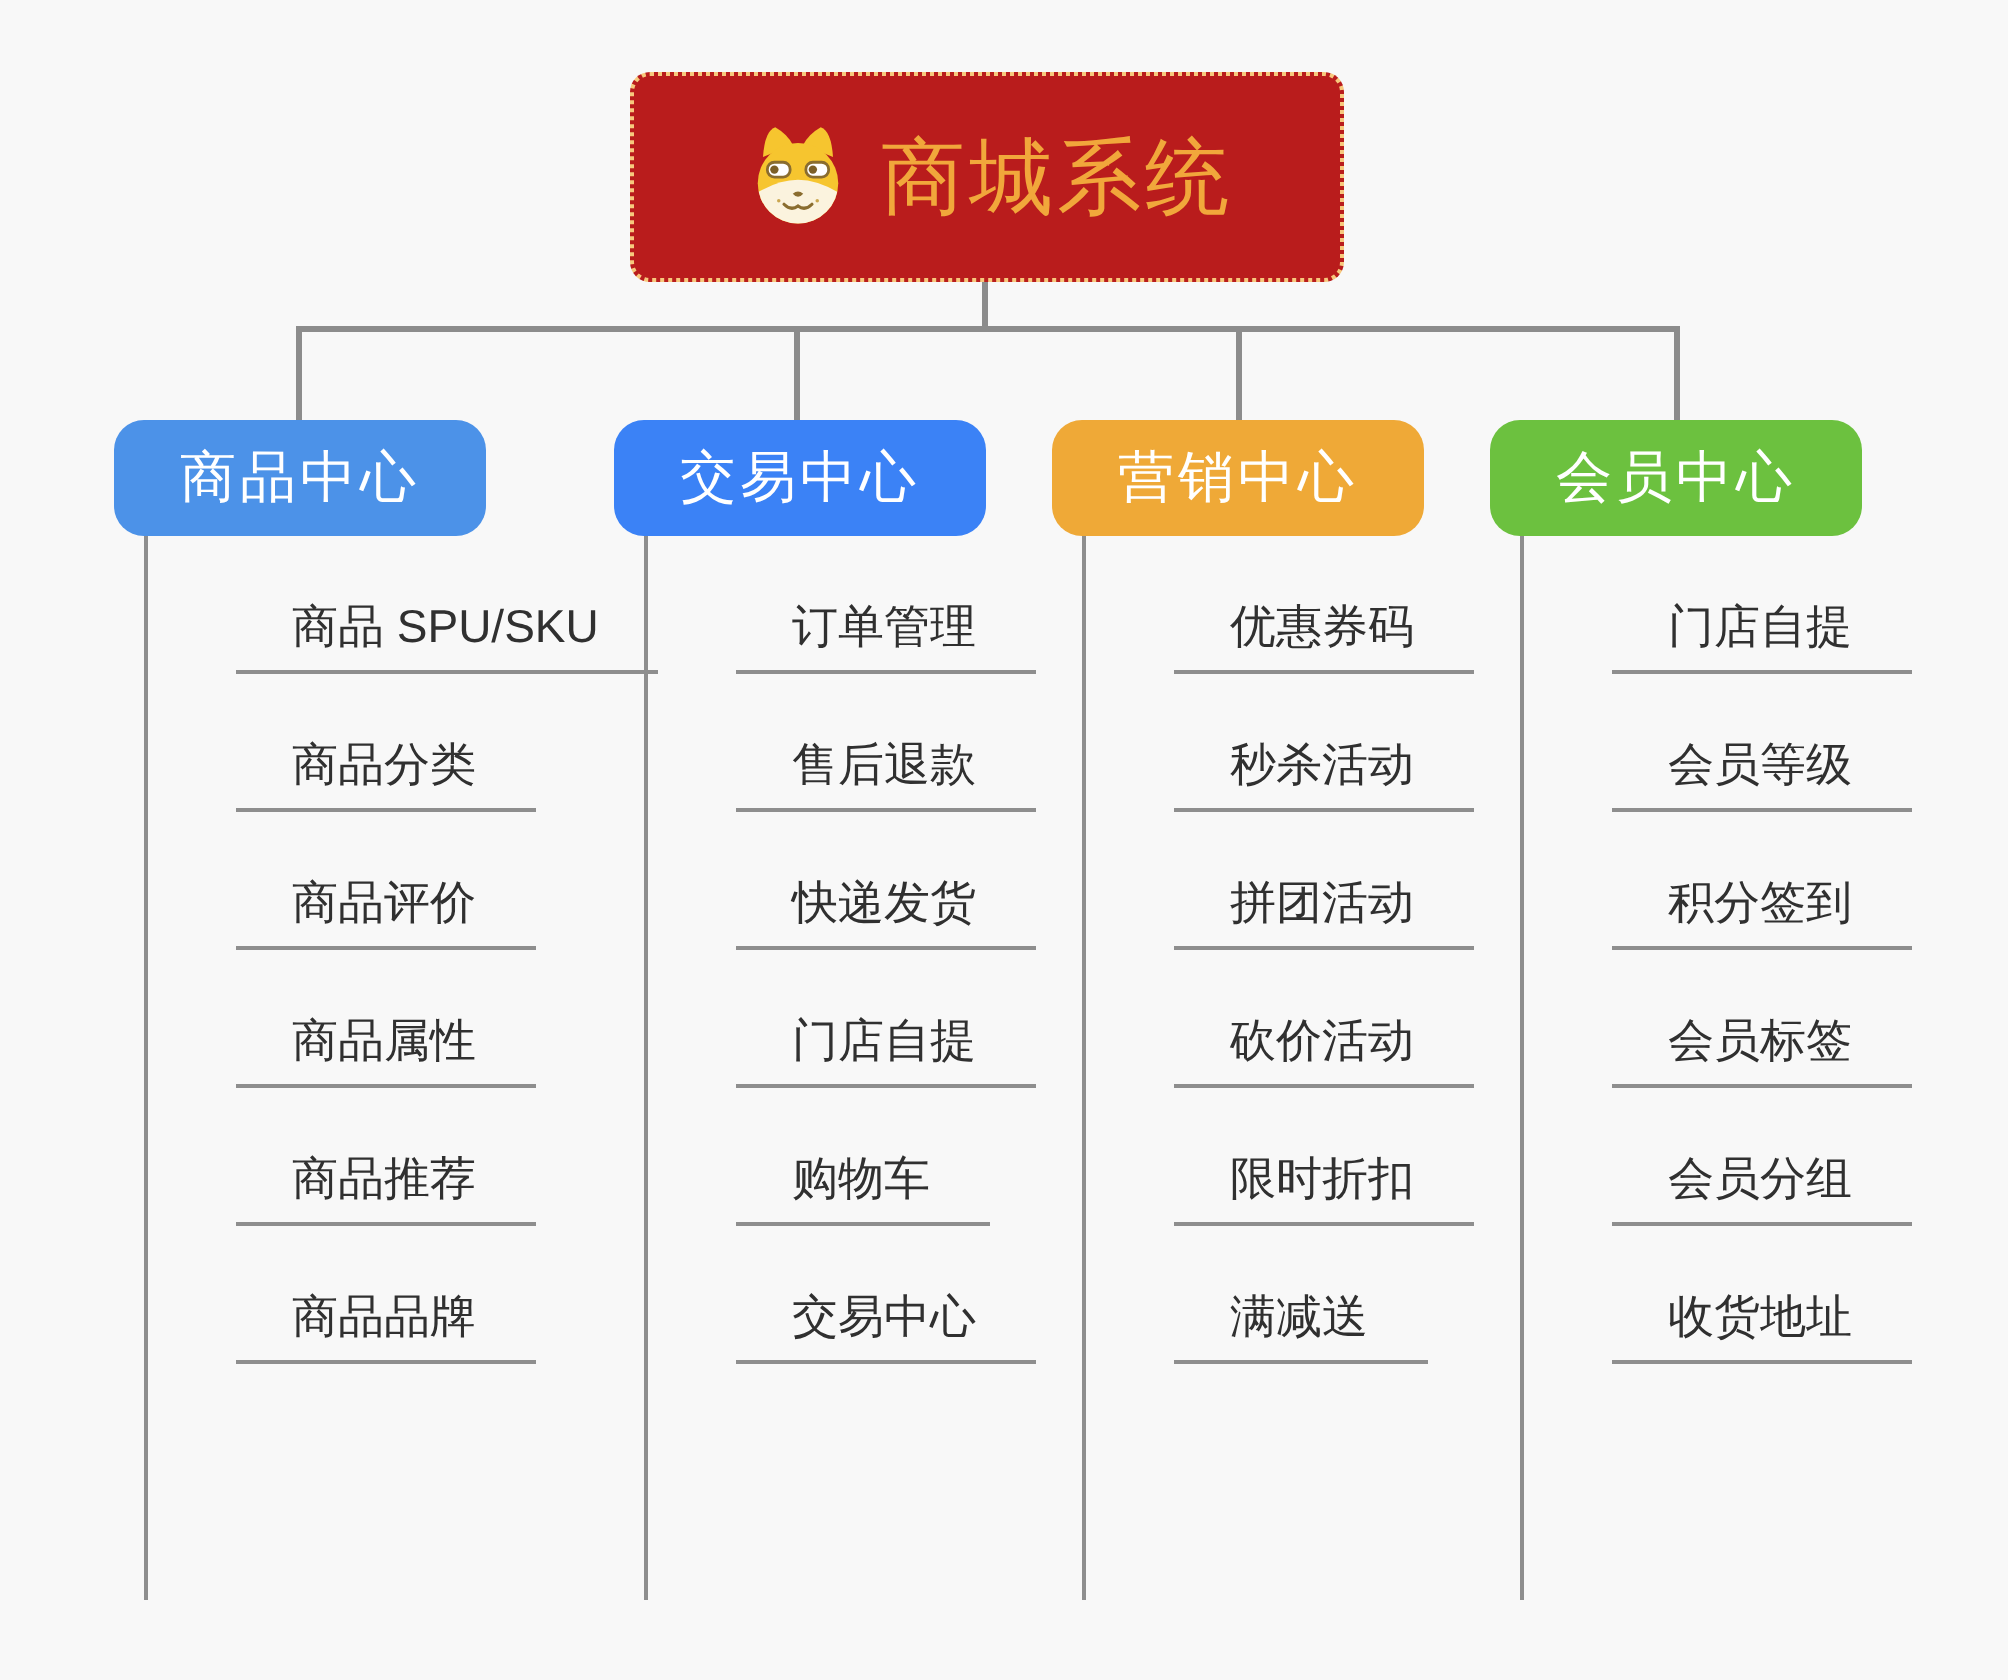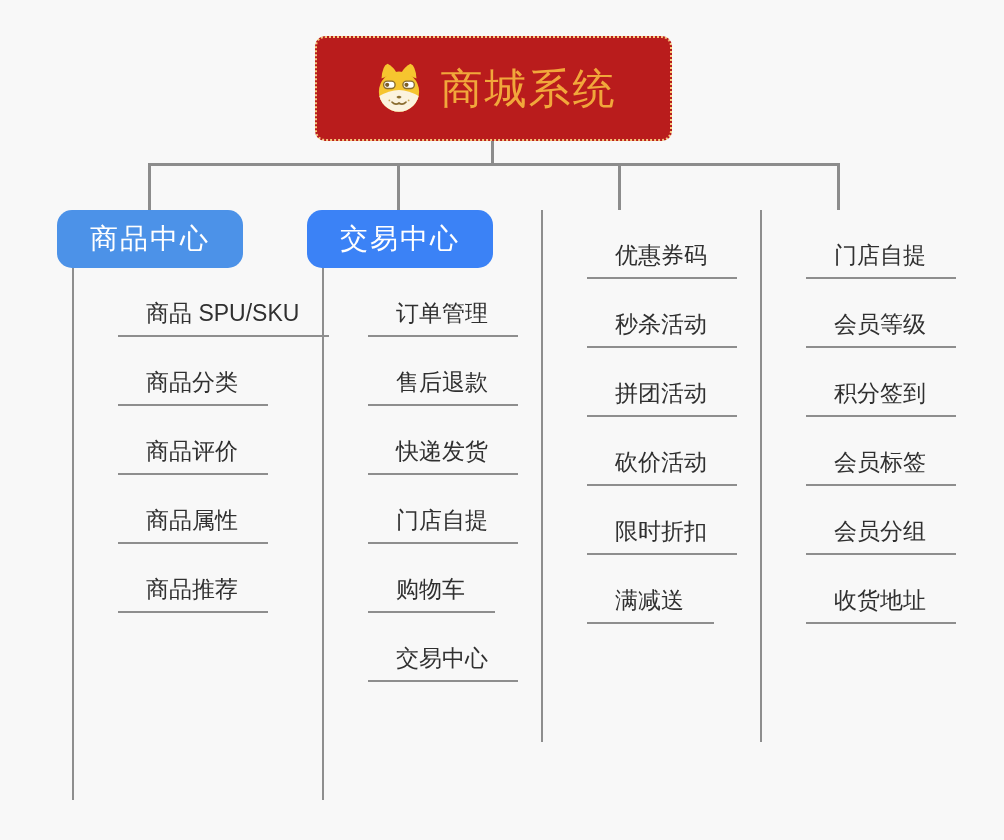--- a/index.html
+++ b/index.html
@@ -107,20 +107,23 @@
         </div>
       <div class="leaf">
           <span class="leaf-label">商品评价</span>
         </div>
       <div class="leaf">
           <span class="leaf-label">商品属性</span>
         </div>
       <div class="leaf">
           <span class="leaf-label">商品推荐</span>
         </div>
+      <div class="leaf">
+          <span class="leaf-label">商品品牌</span>
+        </div>
     </div>
   </div>
 
   <div class="branch b1">
     <div class="branch-node" style="background-color: #3b82f6;">交易中心</div>
     <div class="branch-list">
       <div class="leaf">
           <span class="leaf-label">订单管理</span>
         </div>
       <div class="leaf">
@@ -135,20 +138,21 @@
       <div class="leaf">
           <span class="leaf-label">购物车</span>
         </div>
       <div class="leaf">
           <span class="leaf-label">交易中心</span>
         </div>
     </div>
   </div>
 
   <div class="branch b2">
+    <div class="branch-node" style="background-color: rgb(239, 169, 55);">营销中心</div>
     <div class="branch-list">
       <div class="leaf">
           <span class="leaf-label">优惠券码</span>
         </div>
       <div class="leaf">
           <span class="leaf-label">秒杀活动</span>
         </div>
       <div class="leaf">
           <span class="leaf-label">拼团活动</span>
         </div>
@@ -158,20 +162,21 @@
       <div class="leaf">
           <span class="leaf-label">限时折扣</span>
         </div>
       <div class="leaf">
           <span class="leaf-label">满减送</span>
         </div>
     </div>
   </div>
 
   <div class="branch b3">
+    <div class="branch-node" style="background-color: rgb(108, 193, 63);">会员中心</div>
     <div class="branch-list">
       <div class="leaf">
           <span class="leaf-label">门店自提</span>
         </div>
       <div class="leaf">
           <span class="leaf-label">会员等级</span>
         </div>
       <div class="leaf">
           <span class="leaf-label">积分签到</span>
         </div>

